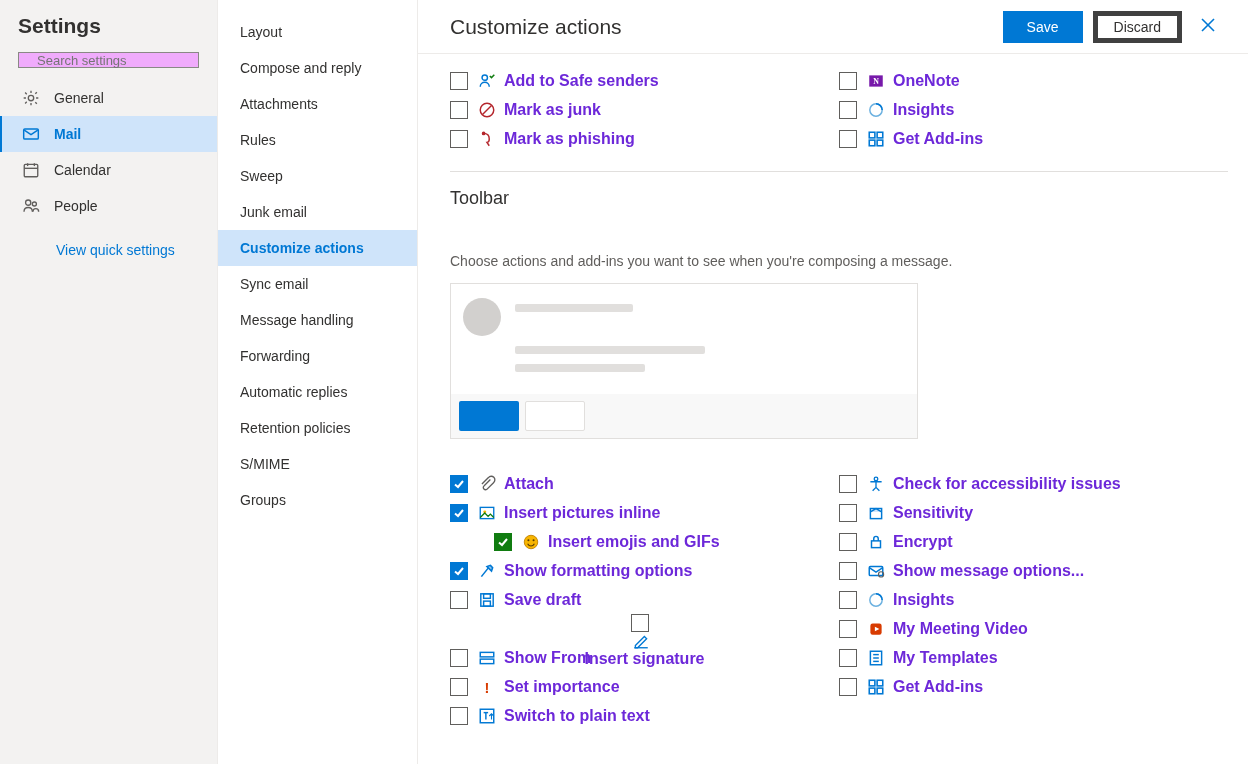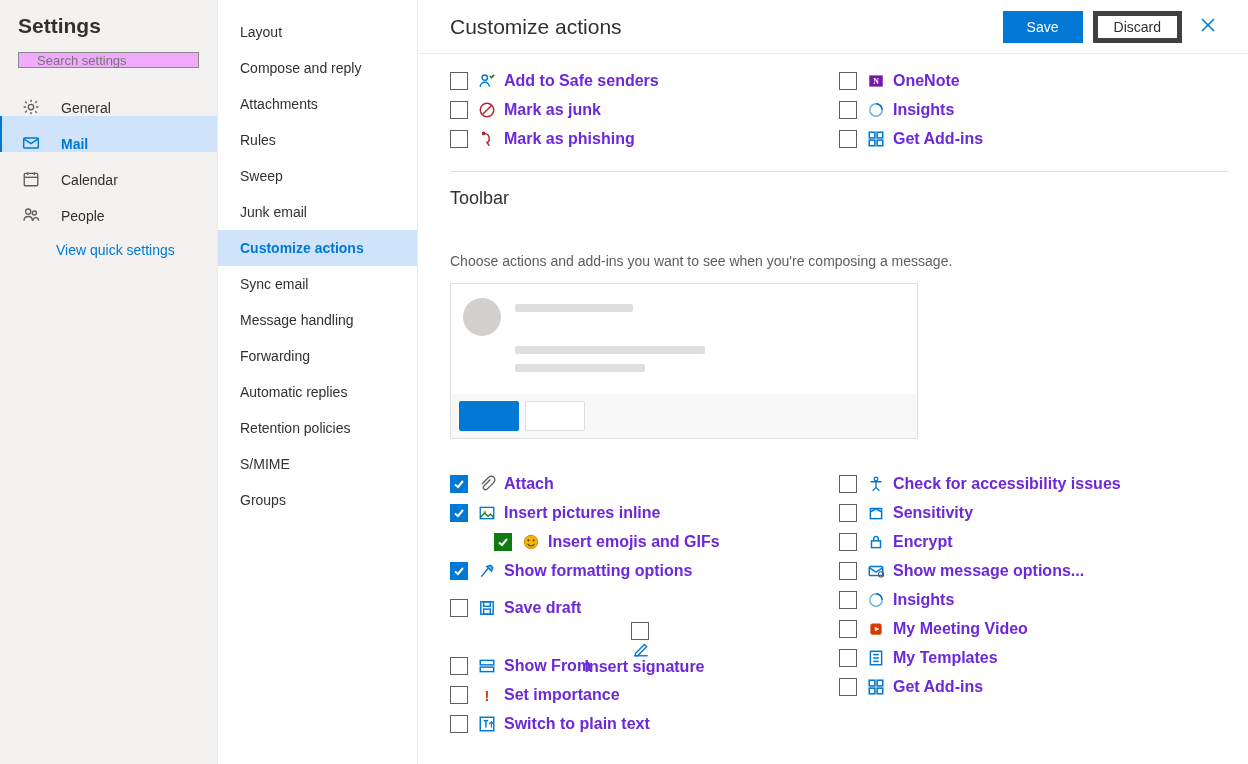--- a/index.html
+++ b/index.html
@@ -26,22 +26,22 @@
     width: 16px; height: 16px; margin: 0 8px 0 10px;
     display: flex; align-items: center; justify-content: center;
     color: #0078d4;
   }
   .search-wrap input {
     border: none; outline: none; flex: 1; height: 28px;
     font-size: 13px; color: #605e5c; background: transparent;
     padding: 0;
   }
   .cat-item {
-    height: 36px; display: flex; align-items: flex-end;
-    padding-left: 22px; cursor: pointer; color: #323130; gap: 7px;
+    height: 36px; display: flex; align-items: center;
+    padding-left: 22px; cursor: pointer; color: #323130;
   }
   .cat-item .icon {
     width: 18px; margin-right: 14px; color: #605e5c;
     display: flex; align-items: center; justify-content: center;
   }
   .cat-item.active {
     background: #cfe4fa; color: #0078d4; font-weight: 600;
     border-left: 2px solid #0078d4; padding-left: 20px;
   }
   .cat-item.active .icon { color: #0078d4; }
@@ -380,21 +380,21 @@
               </svg>
             </div>
             <span class="opt-icon">
               <svg viewBox="0 0 16 16" stroke="#0078d4" fill="none" stroke-width="1.4">
                 <path d="M3 13L11 3"></path>
                 <path d="M11 3l2 2-1 3-4-4z" fill="#8ec7f0" stroke="#0078d4"></path>
               </svg>
             </span>
             <span class="opt-label">Show formatting options</span>
           </div>
-          <div class="opt-row" style="position: relative; margin-top: 8px;">
+          <div class="opt-row" style="position: relative;">
             <div class="chk"></div>
             <span class="opt-icon">
               <svg viewBox="0 0 16 16" stroke="#0078d4" fill="none" stroke-width="1.3">
                 <rect x="2.5" y="2.5" width="11" height="11"></rect>
                 <rect x="5" y="2.5" width="6" height="4"></rect>
                 <rect x="5" y="9" width="6" height="4.5"></rect>
               </svg>
             </span>
             <span class="opt-label">Save draft</span>
           </div>

